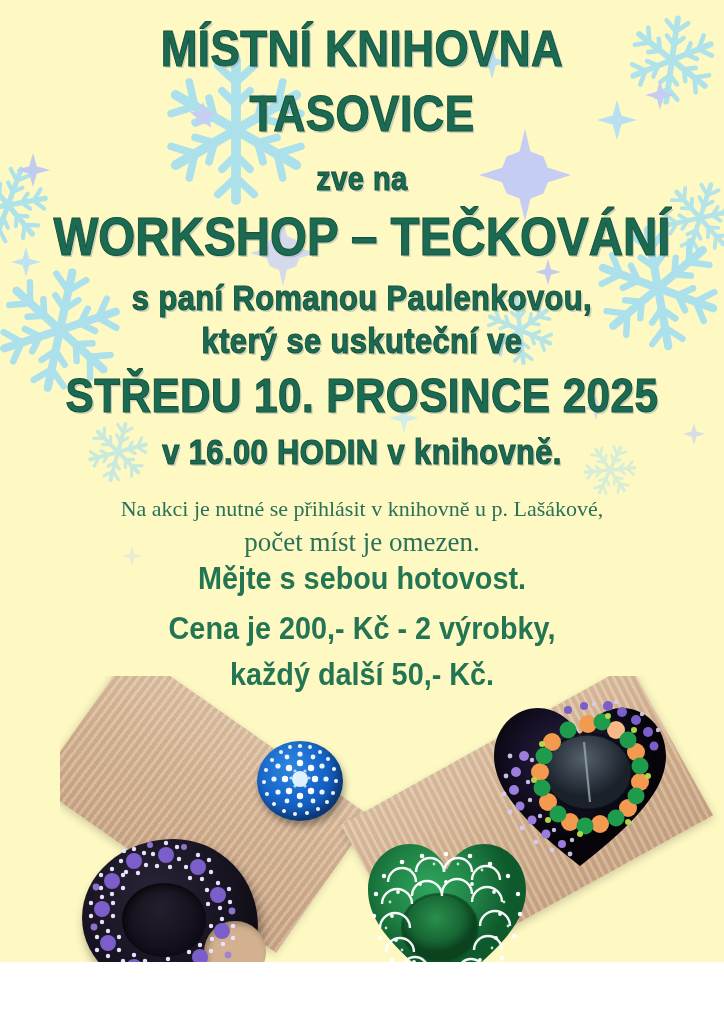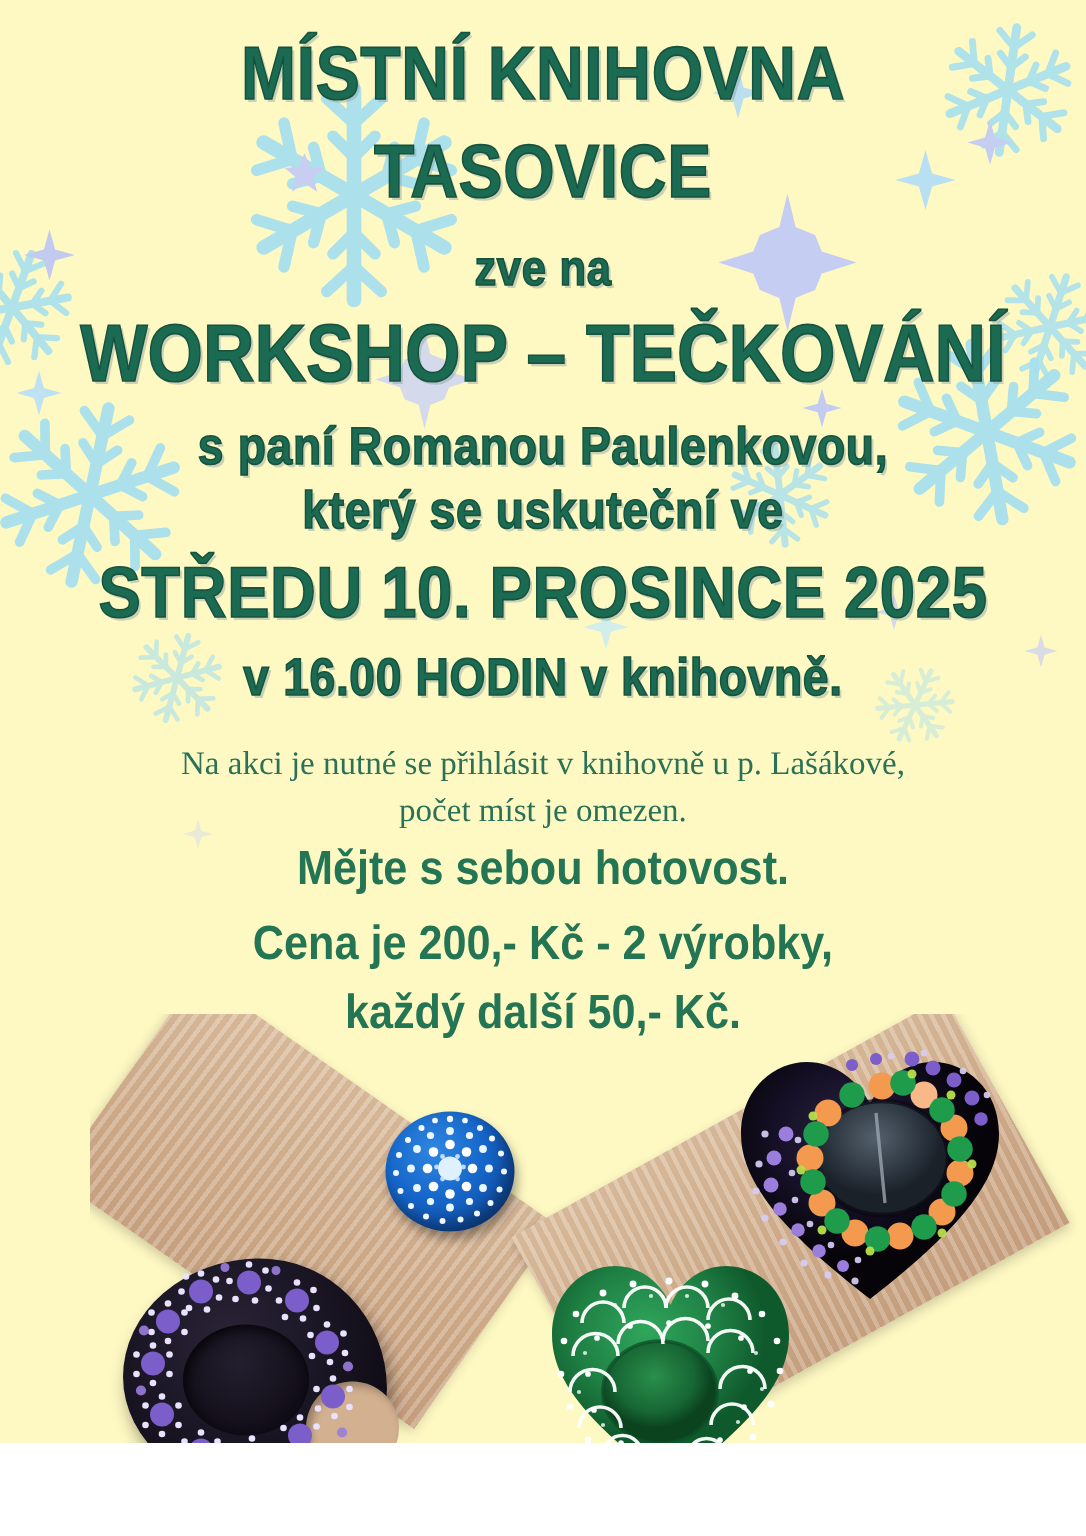--- a/index.html
+++ b/index.html
@@ -45,21 +45,21 @@
   #l-title1{top:20px;font-size:50px;}
   #l-title2{top:85px;font-size:50px;}
   #l-zvena{top:160px;font-size:33px;}
   #l-ws{top:205px;font-size:54px;letter-spacing:0px;}
   #l-lector{top:278px;font-size:35px;}
   #l-ktery{top:321px;font-size:35px;}
   #l-date{top:368px;font-size:48px;}
   #l-time{top:432px;font-size:35px;}
 
   #l-body1{top:496px;font-size:22px;}
-  #l-body2{top:527px;font-size:22px;}
+  #l-body2{top:527px;font-size:27px;}
   #l-cash{top:560px;font-size:32px;}
   #l-price1{top:610px;font-size:32px;}
   #l-price2{top:656px;font-size:32px;}
 
   
   .photos{position:absolute;left:0;top:676px;width:724px;height:348px;z-index:2;}
   .photo{position:absolute;overflow:hidden;}
   #photo-left{left:60px;top:0px;width:330px;height:348px;}
   #photo-right{left:340px;top:0px;width:384px;height:348px;}
 

